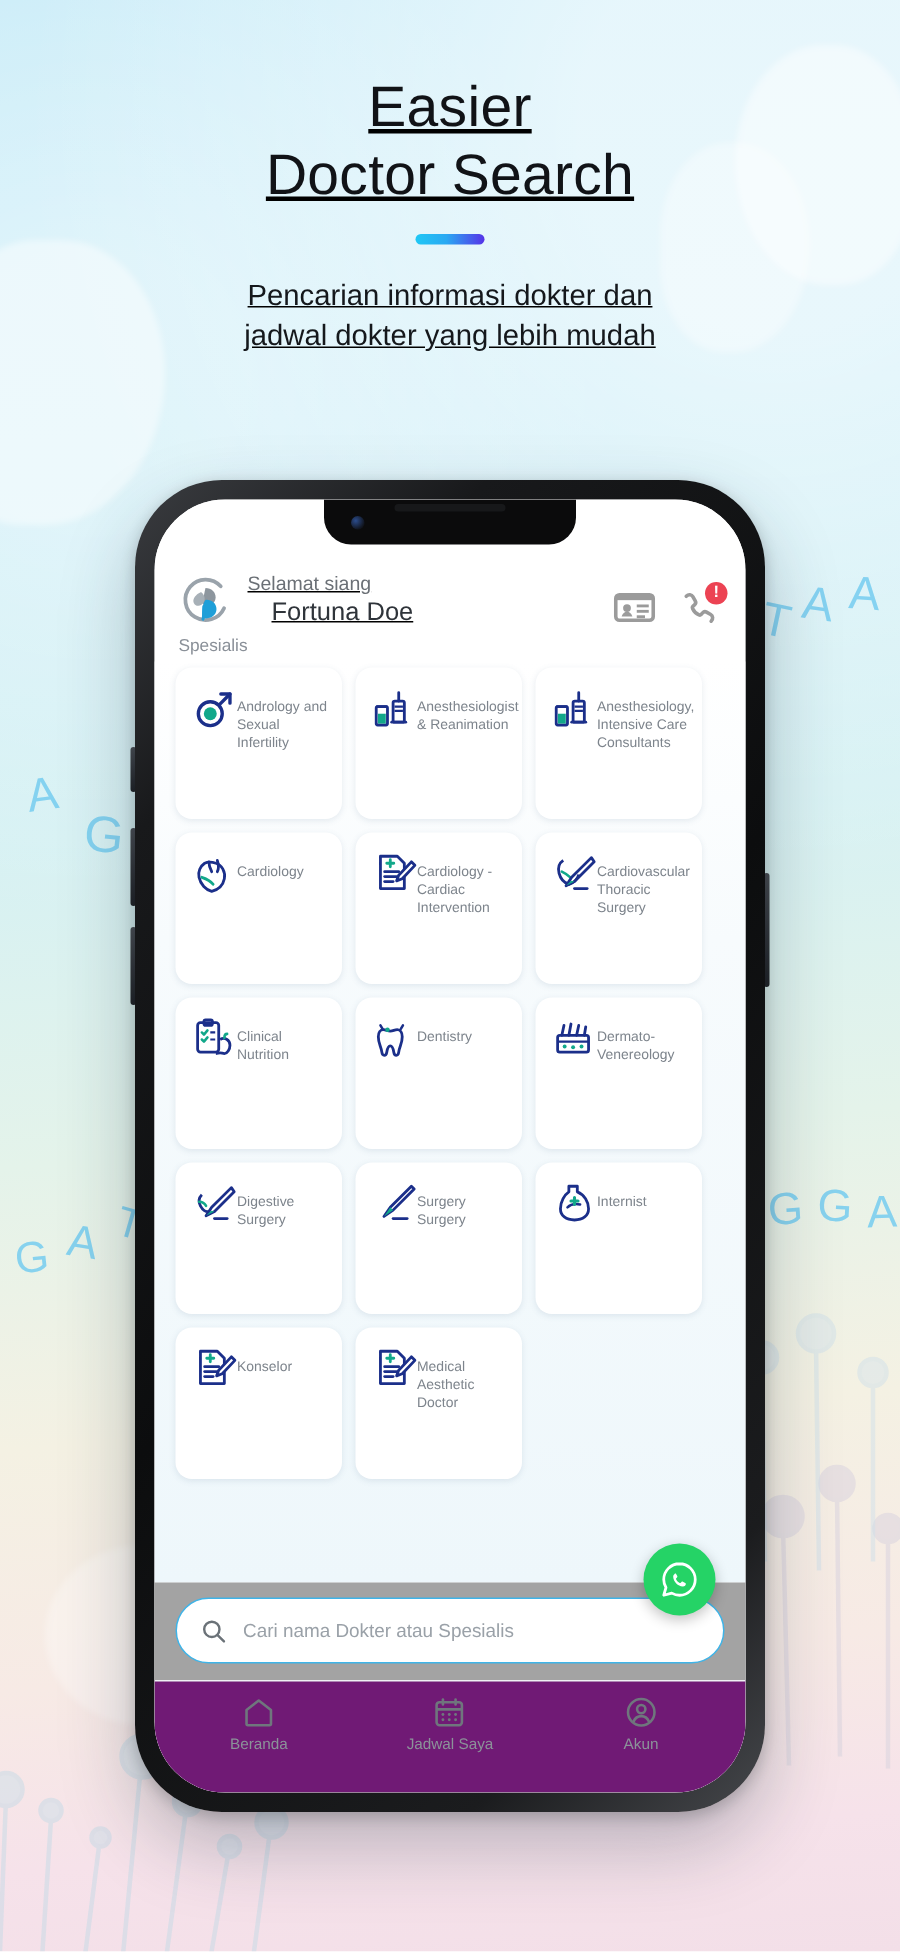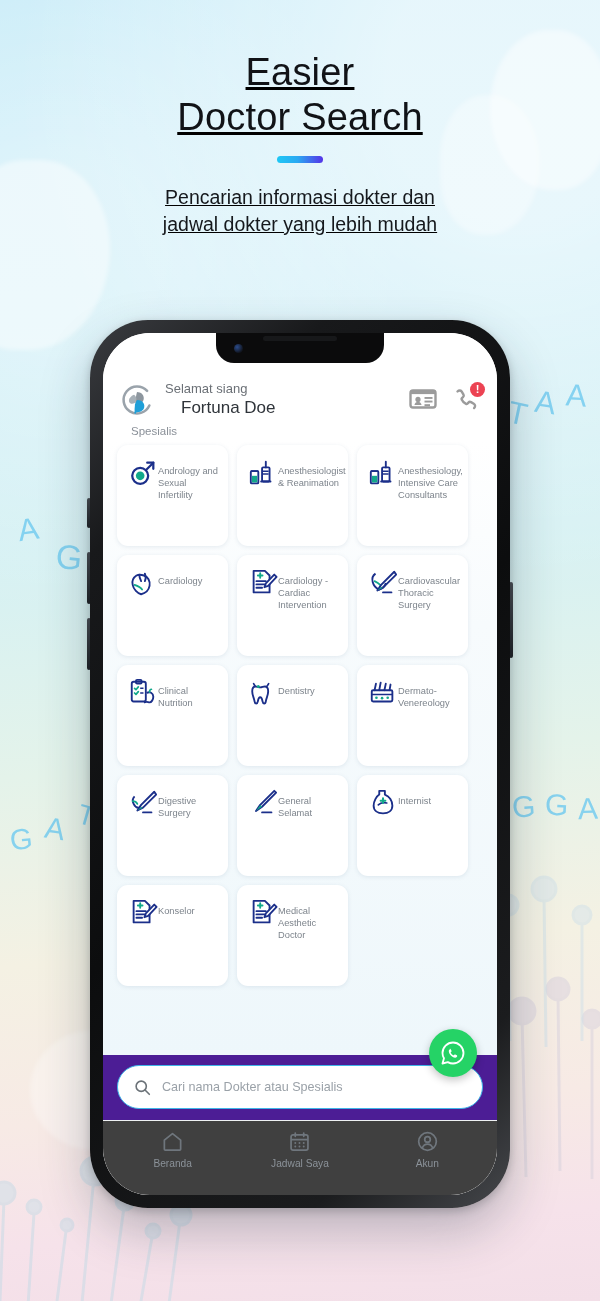--- a/index.html
+++ b/index.html
@@ -103,37 +103,37 @@
     background: radial-gradient(circle at 35% 35%, #2b4c8c 0%, #11151f 70%);
   }
   .side-btn { position: absolute; background: linear-gradient(180deg,#4b4d52,#1f2023); border-radius: 2px; }
   .side-btn.sl { left: -3px; width: 4px; }
   .side-btn.sr { right: -3px; width: 4px; }
 
   
   .app { position: absolute; inset: 0; display: flex; flex-direction: column; background: #fff; }
   .app-header {
     padding: 48px 16px 0 16px;
-    display: flex; align-items: flex-start; gap: 10px;
+    display: flex; align-items: flex-end; gap: 10px; text-decoration: underline;
   }
   .logo { width: 36px; height: 36px; flex: 0 0 36px; margin-top: 2px; }
   .greet { flex: 1; }
   .greet .hello { font-size: 13px; color: #6b7076; line-height: 16px; }
   .greet .uname { font-size: 17px; color: #2f343a; line-height: 22px; margin-left: 16px; }
   .hdr-icons { display: flex; align-items: center; gap: 16px; margin-top: 6px; }
   .icon-btn { position: relative; width: 28px; height: 26px; }
   .badge {
     position: absolute; right: -4px; top: -5px;
     width: 15px; height: 15px; border-radius: 50%;
     background: #ec4353; color: #fff;
     font-size: 11px; line-height: 15px; text-align: center; font-weight: 700;
   }
 
   .section-label {
-    padding: 6px 16px 4px 28px;
+    padding: 6px 16px 4px 16px;
     font-size: 11.5px; color: #8a9098;
   }
 
   
   .grid-wrap {
     flex: 1;
     padding: 4px 0 0 14px;
     overflow: hidden;
     background: linear-gradient(180deg,#ffffff 0%,#f7fbfd 30%,#eef7fb 100%);
   }
@@ -152,30 +152,30 @@
     overflow: hidden;
   }
   .card .ico { height: 32px; display: flex; align-items: center; }
   .card .cname {
     margin-top: 8px;
     font-size: 9.3px; line-height: 12.2px;
     color: #7d848c;
   }
 
   
-  .search-area { padding: 10px 14px 11px 14px; background: #4c1d95; }
+  .search-area { padding: 10px 14px 11px 14px; background: #a3a3a3; }
   .search-box {
     height: 44px; border: 1.4px solid #3fb4e8; border-radius: 24px;
     display: flex; align-items: center; gap: 11px; padding: 0 16px;
     background: #fff;
   }
   .search-box .ph { font-size: 12.6px; color: #9aa1a8; }
   .bottom-nav {
     border-top: 1px solid #eef1f3;
-    background: #404040;
+    background: #701a75;
     display: flex; padding: 9px 6px 26px 6px;
   }
   .nav-item { flex: 1; display: flex; flex-direction: column; align-items: center; gap: 5px; }
   .nav-item .nlabel { font-size: 10.2px; color: #8b9299; }
   .nav-item.active .nlabel { color: #1ea6e0; }
 
   .fab {
     position: absolute;
     right: 20px; bottom: 118px;
     width: 48px; height: 48px; border-radius: 50%;
@@ -452,21 +452,21 @@
               </div>
 
               <div class="card">
                 <div class="ico">
                   <svg width="30" height="30" viewBox="0 0 32 32">
                     <path d="M28 3 l-15 15 -4.5 6.5 6.5-4.5 15-15z" fill="none" stroke="#1b2f8a" stroke-width="2" stroke-linejoin="round"></path>
                     <path d="M13 18 l-4.5 6.5 6.5-4.5z" fill="#12a88a"></path>
                     <line x1="15" y1="26" x2="25" y2="26" stroke="#1b2f8a" stroke-width="2" stroke-linecap="round"></line>
                   </svg>
                 </div>
-                <div class="cname">General Selamat</div>
+                <div class="cname">Surgery Surgery</div>
               </div>
 
               <div class="card">
                 <div class="ico">
                   <svg width="30" height="30" viewBox="0 0 32 32">
                     <path d="M12 3 h6 v4 c5 2 8 7 8 12 0 5-4 8-10 8 -6 0-10-3-10-8 0-5 3-10 6-12z" fill="none" stroke="#1b2f8a" stroke-width="2" stroke-linejoin="round"></path>
                     <path d="M11 18 c2-2 5-3 9-2" fill="none" stroke="#1b2f8a" stroke-width="1.8" stroke-linecap="round"></path>
                     <path d="M16 11 v5 M13.5 13.5 h5" stroke="#12a88a" stroke-width="2.2" stroke-linecap="round"></path>
                   </svg>
                 </div>

